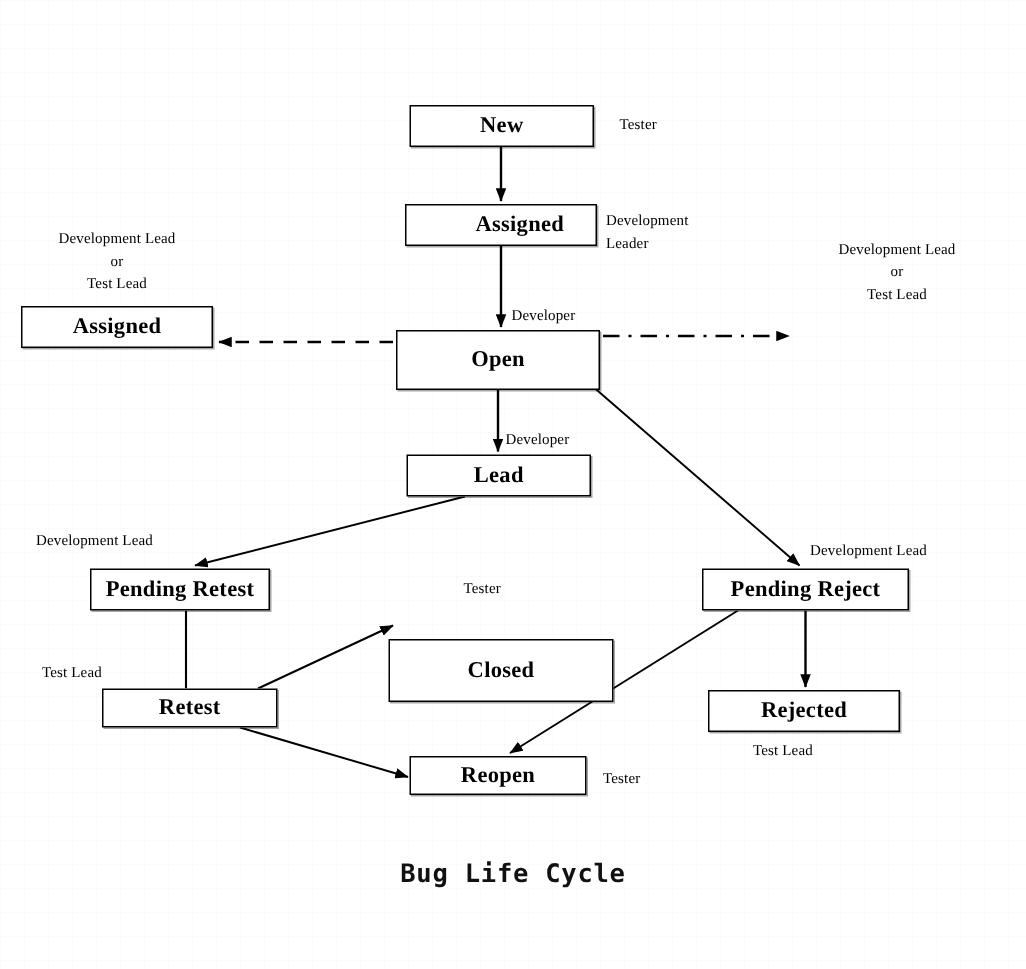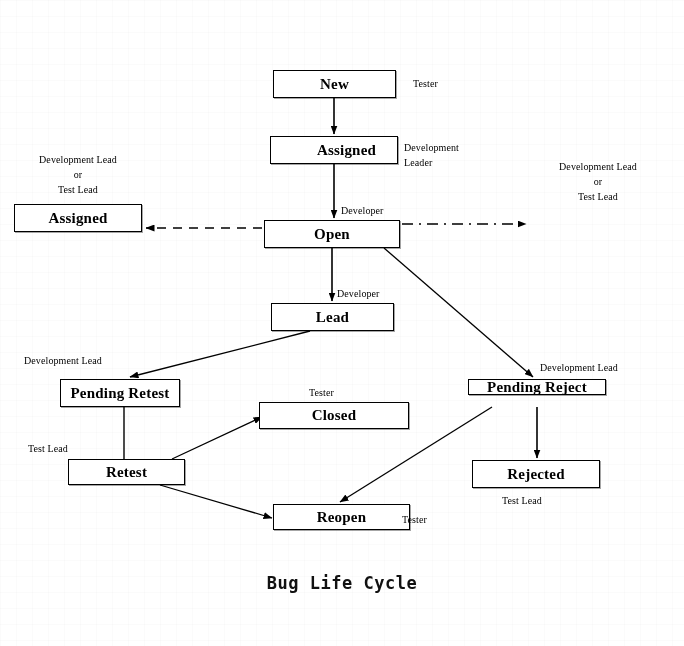--- a/index.html
+++ b/index.html
@@ -109,50 +109,50 @@
   </div>
 
   <div class="node" style="left:270px; top:136px; width:128px; height:28px;padding-left:25px;">
     <span>Assigned</span>
   </div>
 
   <div class="node" style="left:14px; top:204px; width:128px; height:28px;">
     <span>Assigned</span>
   </div>
 
-  <div class="node" style="left:264px; top:220px; width:136px; height:28px;">
+  <div class="node" style="left:264px; top:220px; width:136px; height:40px;">
     <span>Open</span>
   </div>
 
 
   <div class="node" style="left:271px; top:303px; width:123px; height:28px;">
     <span>Lead</span>
   </div>
 
   <div class="node" style="left:60px; top:379px; width:120px; height:28px;">
     <span>Pending Retest</span>
   </div>
 
-  <div class="node" style="left:468px; top:379px; width:138px; height:16px;">
+  <div class="node" style="left:468px; top:379px; width:138px; height:28px;">
     <span>Pending Reject</span>
   </div>
 
-  <div class="node" style="left:259px; top:402px; width:150px; height:27px;">
+  <div class="node" style="left:259px; top:426px; width:150px; height:42px;">
     <span>Closed</span>
   </div>
 
   <div class="node" style="left:68px; top:459px; width:117px; height:26px;text-align:center;">
     <span>Retest</span>
   </div>
 
   <div class="node" style="left:472px; top:460px; width:128px; height:28px;">
     <span>Rejected</span>
   </div>
 
-  <div class="node" style="left:273px; top:504px; width:137px; height:26px;">
+  <div class="node" style="left:273px; top:504px; width:118px; height:26px;">
     <span>Reopen</span>
   </div>
 
   <div class="role left" style="left:413px; top:76px;">Tester</div>
 
   <div class="role left" style="left:404px; top:140px;">Development
 Leader</div>
 
   <div class="role center" style="left:8px; top:152px; width:140px;">Development Lead
 or

